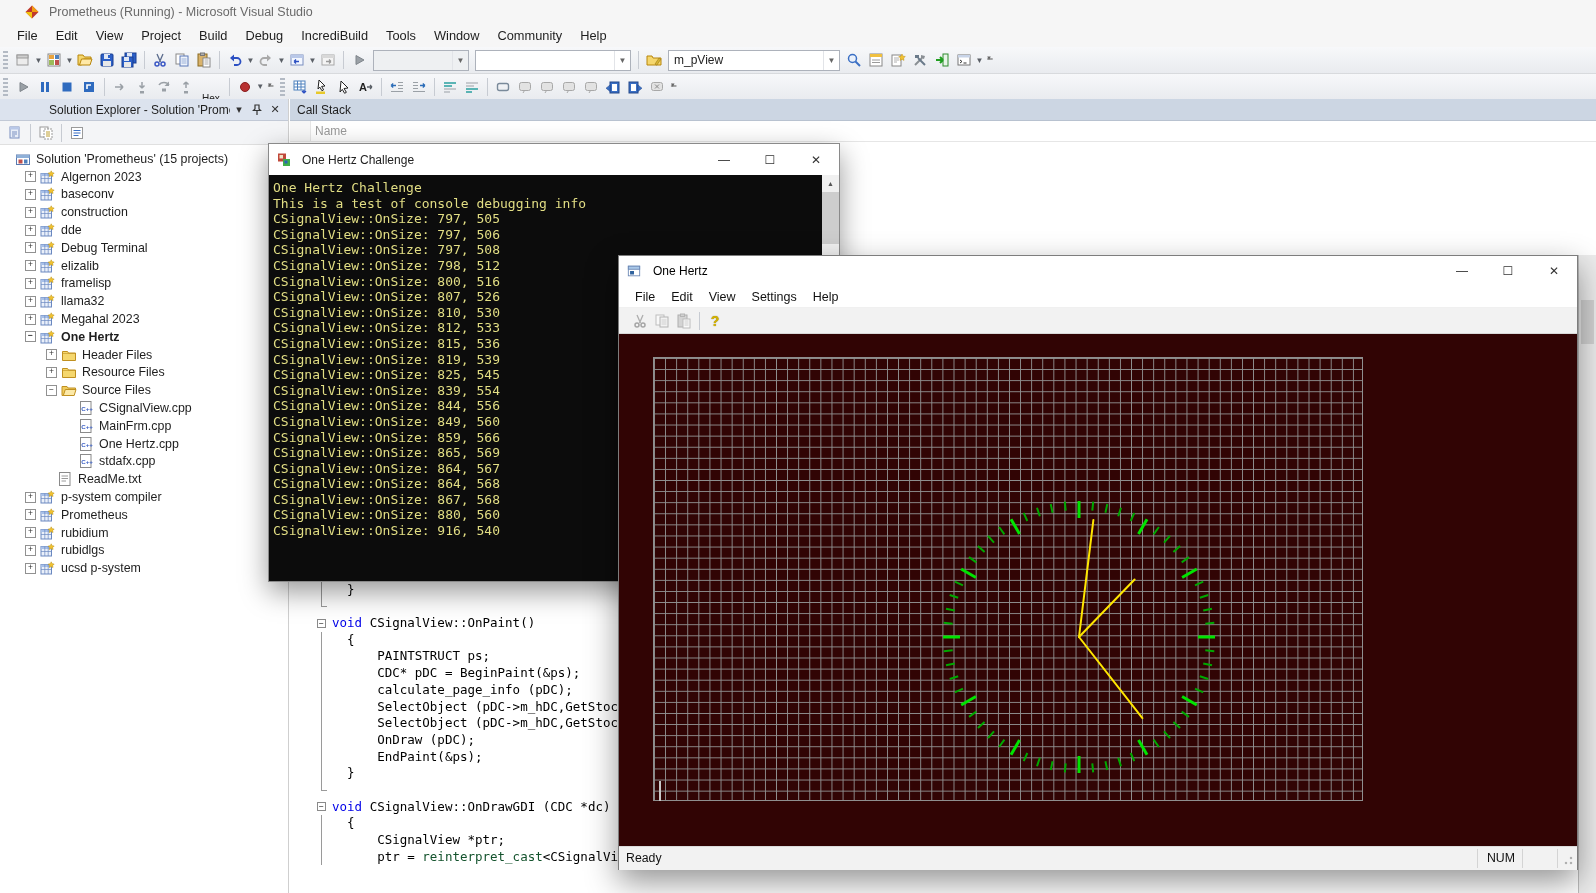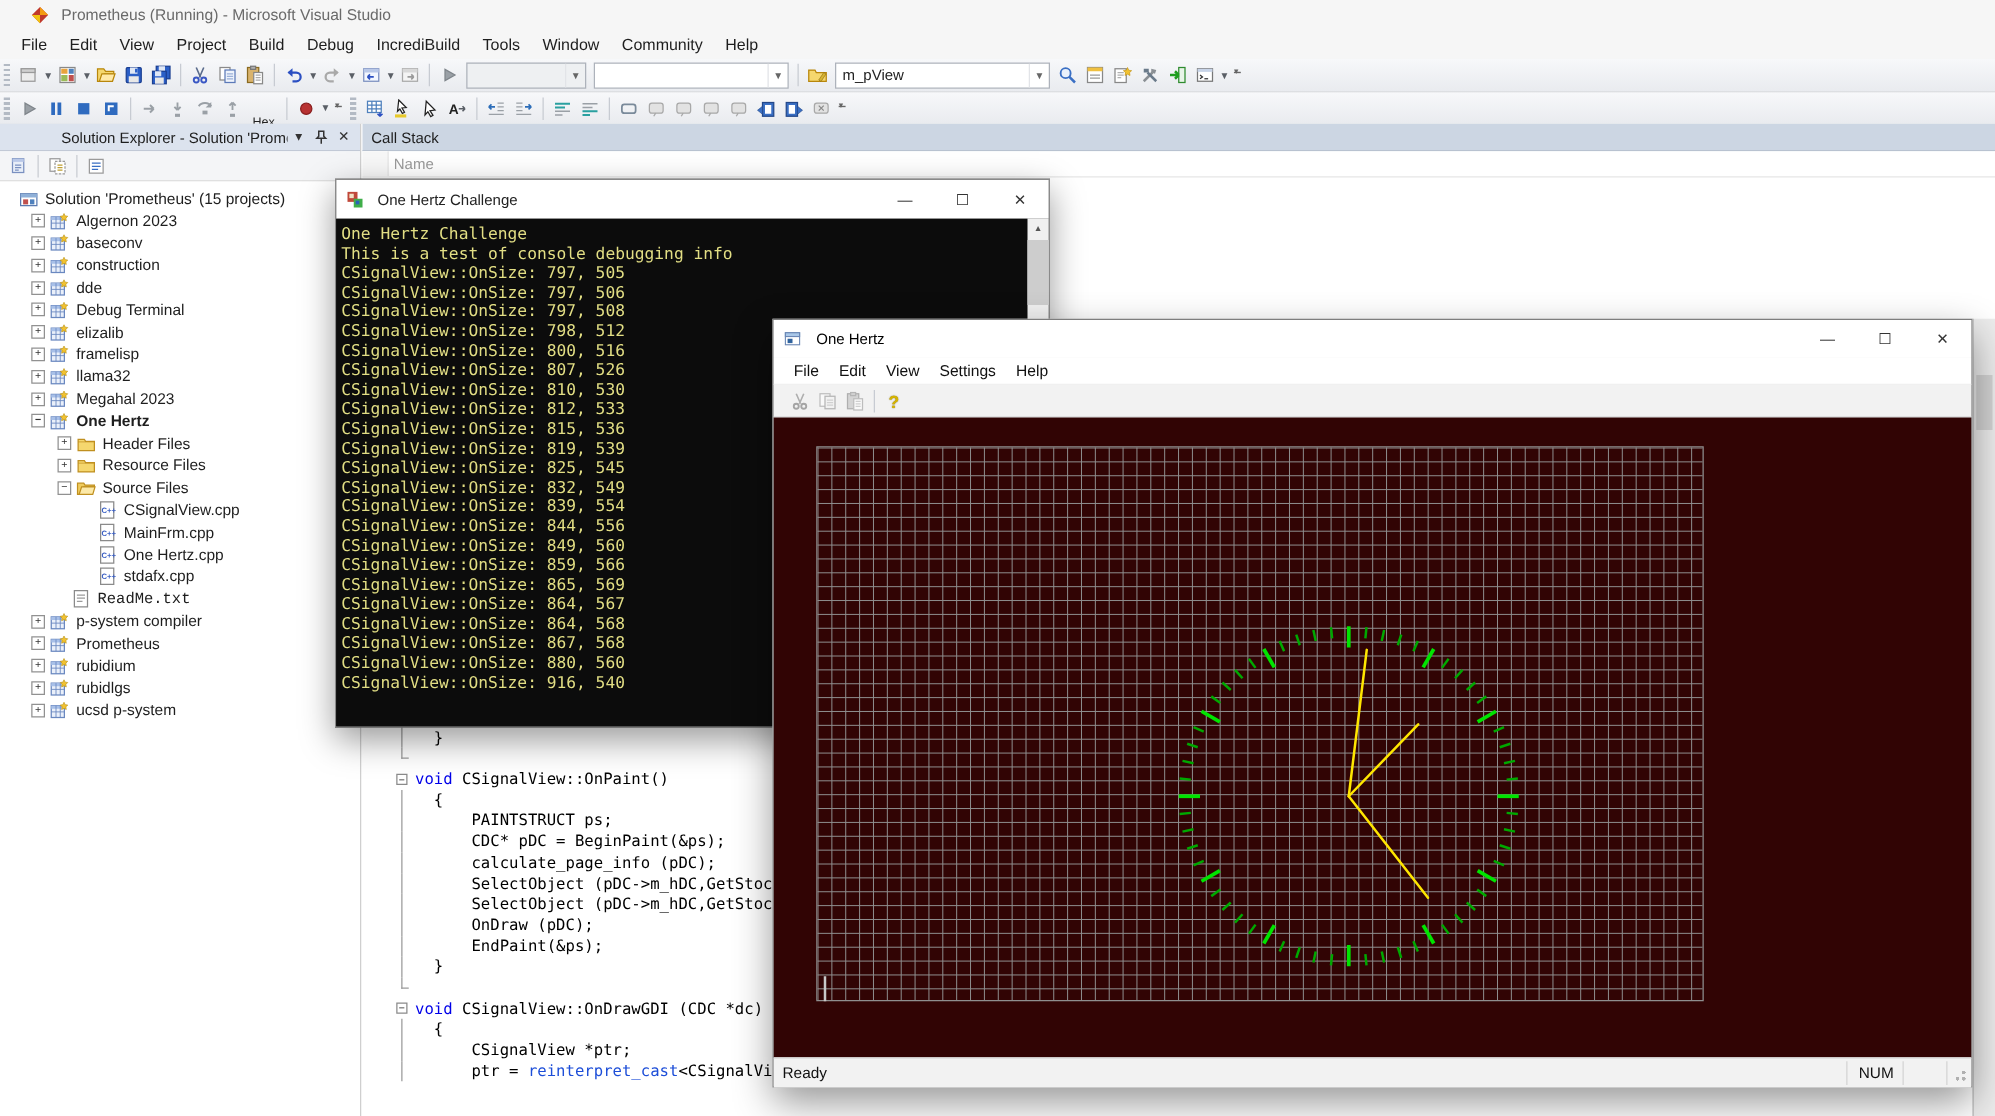--- a/index.html
+++ b/index.html
@@ -451,21 +451,21 @@
       <div class="cline"><span class="fm"><span class="vline"></span></span><span>      calculate_page_info (pDC);</span></div>
       <div class="cline"><span class="fm"><span class="vline"></span></span><span>      SelectObject (pDC-&gt;m_hDC,GetStock</span></div>
       <div class="cline"><span class="fm"><span class="vline"></span></span><span>      SelectObject (pDC-&gt;m_hDC,GetStock</span></div>
       <div class="cline"><span class="fm"><span class="vline"></span></span><span>      OnDraw (pDC);</span></div>
       <div class="cline"><span class="fm"><span class="vline"></span></span><span>      EndPaint(&amp;ps);</span></div>
       <div class="cline"><span class="fm"><span class="vline"></span></span><span>  }</span></div>
       <div class="cline"><span class="fm"><span class="eline"></span><span class="ebar"></span></span></div>
       <div class="cline"><span class="fm"><span class="fbox">−</span></span><span class="kw" style="color: rgb(0, 0, 232);">void</span><span> CSignalView::OnDrawGDI (CDC *dc)</span></div>
       <div class="cline"><span class="fm"><span class="vline"></span></span><span>  {</span></div>
       <div class="cline"><span class="fm"><span class="vline"></span></span><span>      CSignalView *ptr;</span></div>
-      <div class="cline"><span class="fm"><span class="vline"></span></span><span>      ptr = </span><span class="kw" style="color: #1d4ed8;">reinterpret_cast</span><span>&lt;CSignalView*&gt; (</span><span class="kw" style="color: rgb(0, 0, 232);">this</span><span>);</span></div>
+      <div class="cline"><span class="fm"><span class="vline"></span></span><span>      ptr = </span><span class="kw" style="color: #14532d;">reinterpret_cast</span><span>&lt;CSignalView*&gt; (</span><span class="kw" style="color: rgb(0, 0, 232);">this</span><span>);</span></div>
     </div>
 </div>
 
 <div class="abs" id="callstack">
   <div class="abs" id="cs-header">
       <span>Call Stack</span>
     </div>
   <div class="abs" id="cs-colrow">
     <div id="cs-gutter"></div>
     <span id="cs-name">Name</span>
@@ -703,21 +703,21 @@
       <div class="trow" style="padding-left: 67px;">
         <span class="noexp"></span>
         <span class="ticon">
           <svg width="16" height="16" viewBox="0 0 16 16">
             <rect x="2.5" y="1.5" width="10.5" height="13" fill="#fff" stroke="#8a8a8a"></rect>
             <text x="3.2" y="10.5" font-size="6.2" font-weight="bold" fill="#3a5fc4" font-family="sans-serif">C++</text>
           </svg>
         </span>
         <span>stdafx.cpp</span>
       </div>
-      <div class="trow" style="padding-left: 46px; font-family: Liberation Mono, monospace;">
+      <div class="trow" style="padding-left: 46px;">
         <span class="noexp"></span>
         <span class="ticon">
           <svg width="16" height="16" viewBox="0 0 16 16">
             <rect x="2.5" y="1.5" width="10.5" height="13" fill="#fff" stroke="#8a8a8a"></rect>
             <path d="M4.5 5h6.5M4.5 7.5h6.5M4.5 10h4.5" stroke="#9a9a9a"></path>
           </svg>
         </span>
         <span>ReadMe.txt</span>
       </div>
       <div class="trow" style="padding-left: 25px;">
@@ -809,21 +809,20 @@
       <div class="conline">CSignalView::OnSize: 797, 506</div>
       <div class="conline">CSignalView::OnSize: 797, 508</div>
       <div class="conline">CSignalView::OnSize: 798, 512</div>
       <div class="conline">CSignalView::OnSize: 800, 516</div>
       <div class="conline">CSignalView::OnSize: 807, 526</div>
       <div class="conline">CSignalView::OnSize: 810, 530</div>
       <div class="conline">CSignalView::OnSize: 812, 533</div>
       <div class="conline">CSignalView::OnSize: 815, 536</div>
       <div class="conline">CSignalView::OnSize: 819, 539</div>
       <div class="conline">CSignalView::OnSize: 825, 545</div>
-      <div class="conline">CSignalView::OnSize: 832, 549</div>
       <div class="conline">CSignalView::OnSize: 839, 554</div>
       <div class="conline">CSignalView::OnSize: 844, 556</div>
       <div class="conline">CSignalView::OnSize: 849, 560</div>
       <div class="conline">CSignalView::OnSize: 859, 566</div>
       <div class="conline">CSignalView::OnSize: 865, 569</div>
       <div class="conline">CSignalView::OnSize: 864, 567</div>
       <div class="conline">CSignalView::OnSize: 864, 568</div>
       <div class="conline">CSignalView::OnSize: 867, 568</div>
       <div class="conline">CSignalView::OnSize: 880, 560</div>
       <div class="conline">CSignalView::OnSize: 916, 540</div>

